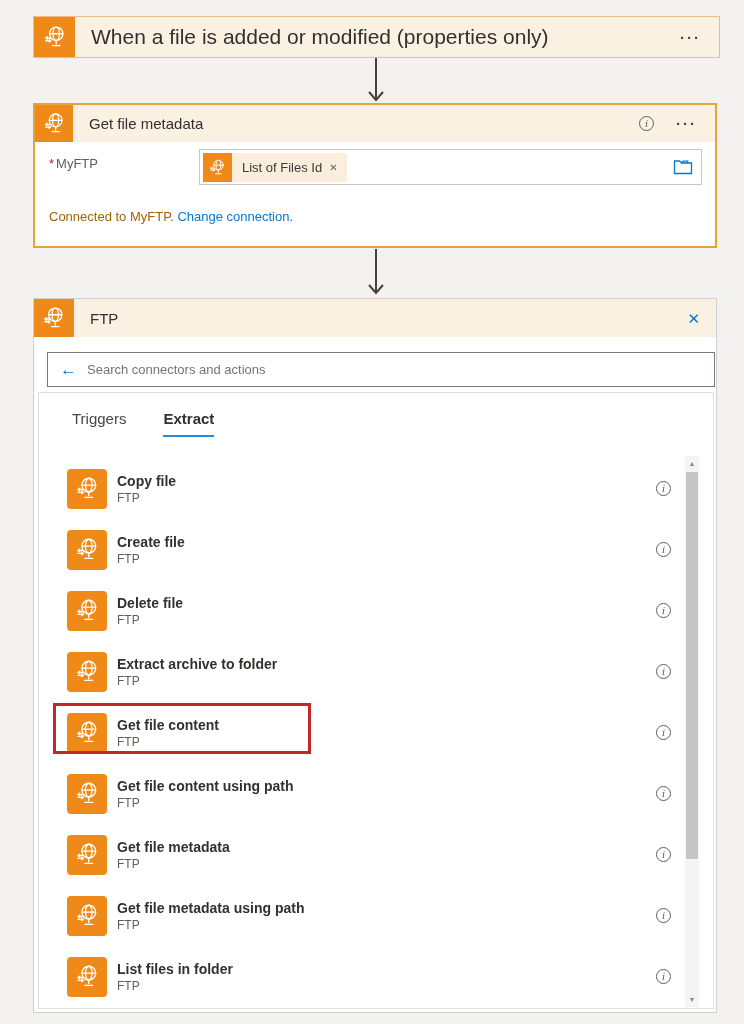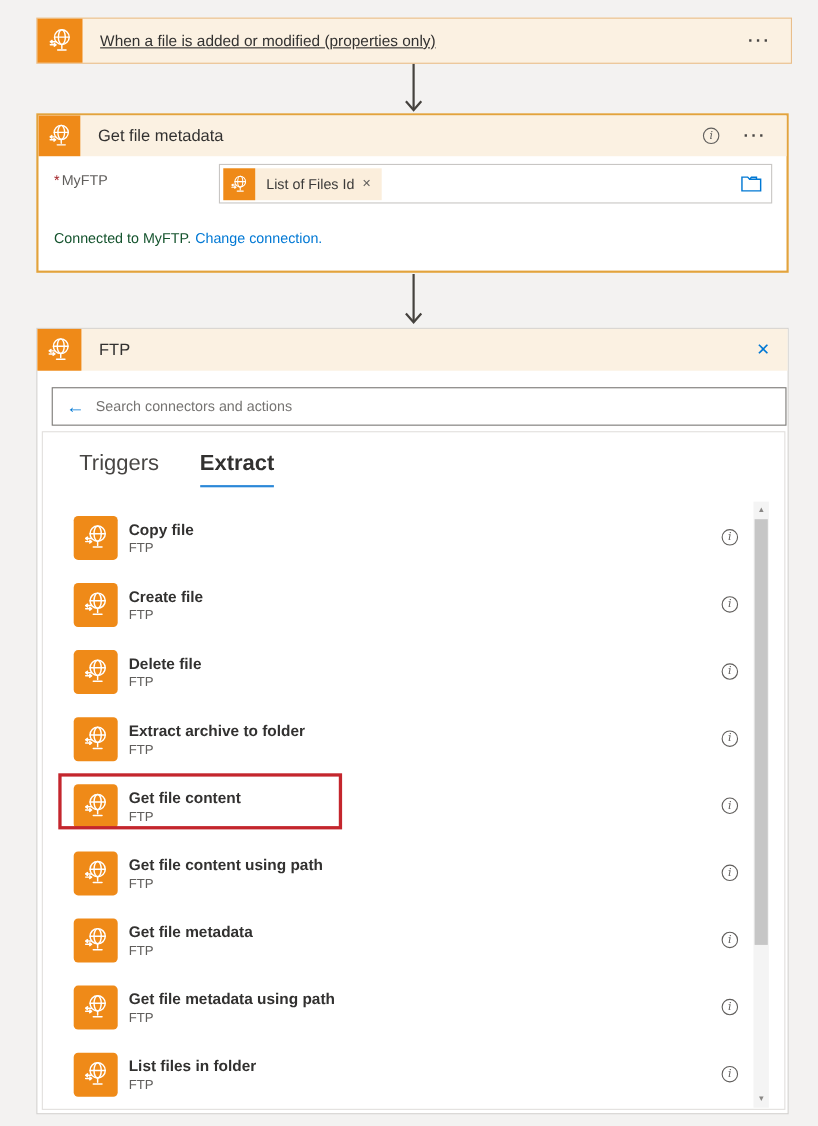--- a/index.html
+++ b/index.html
@@ -30,21 +30,21 @@
     flex:none; cursor:pointer;
   }
 
   
   .trigger-card {
     position:absolute; left:33px; top:16px; width:687px; height:42px;
     background:#FBF1E2; border:1px solid #E9BE8B;
     display:flex; align-items:center;
   }
   .trigger-card .brand-box { width:41px; height:100%; }
-  .trigger-title { font-size:14px; padding-left:16px;text-decoration:underline; }
+  .trigger-title { font-size:21px; padding-left:16px; }
   .trigger-card .dots { margin-left:auto; padding-right:18px; }
 
   
   .flow-arrow { position:absolute; left:366px; }
   .flow-arrow svg { display:block; }
 
   
   .action-card {
     position:absolute; left:33px; top:103px; width:684px; height:145px;
     background:#FFFFFF; border:2px solid #E2A33D;
@@ -66,21 +66,21 @@
   }
   .token-pill {
     background:#FBEEDC; height:29px; display:flex; align-items:center;
     font-size:13px; color:#3B3A39; cursor:pointer;
   }
   .token-pill .brand-box { width:29px; height:29px; }
   .token-label { padding:0 7px 0 10px; }
   .token-x { font-size:10px; color:#605E5C; padding-right:9px; cursor:pointer; }
   .folder-btn { position:absolute; right:8px; top:8px; cursor:pointer; }
   .conn-row { position:absolute; left:14px; top:67px; font-size:13px; }
-  .conn-text { color:#14532d; }
+  .conn-text { color:#a16207; }
   .conn-link { color:#0078D4; margin-left:0; cursor:pointer; }
 
   
   .panel {
     position:absolute; left:33px; top:298px; width:684px; height:715px;
     background:#FFFFFF; border:1px solid #D2D0CE;
   }
   .panel-header {
     height:38px; background:#FBF1E2; display:flex; align-items:center;
   }
@@ -100,21 +100,21 @@
     border:none; outline:none; flex:1; height:100%; font-size:13px;
     font-family:"Liberation Sans", sans-serif; color:#323130; background:transparent;
   }
   .search-input::placeholder { color:#767472; }
 
   .list-container {
     position:absolute; left:4px; top:93px; width:676px; height:617px;
     border:1px solid #E1DFDD; background:#fff;
   }
   .tabs-row { height:62px; display:flex; align-items:flex-start; padding:17px 0 0 33px; gap:37px; }
-  .tab { font-size:20px; color:#484644; cursor:pointer; padding-bottom:8px;text-align:center; }
+  .tab { font-size:15px; color:#484644; cursor:pointer; padding-bottom:8px;text-align:center; }
   .tab.active { color:#323130; font-weight:bold; border-bottom:2px solid #2B88D8; }
 
   .action-list { position:relative; padding-top:3px; }
   .action-row {
     position:relative; height:61px; display:flex; align-items:center;
     padding-left:28px; cursor:pointer;
   }
   .action-row .brand-box { width:40px; height:40px; border-radius:4px; }
   .action-texts { margin-left:10px; display:flex; flex-direction:column; }
   .action-title { font-size:14px; font-weight:700; color:#323130; }

